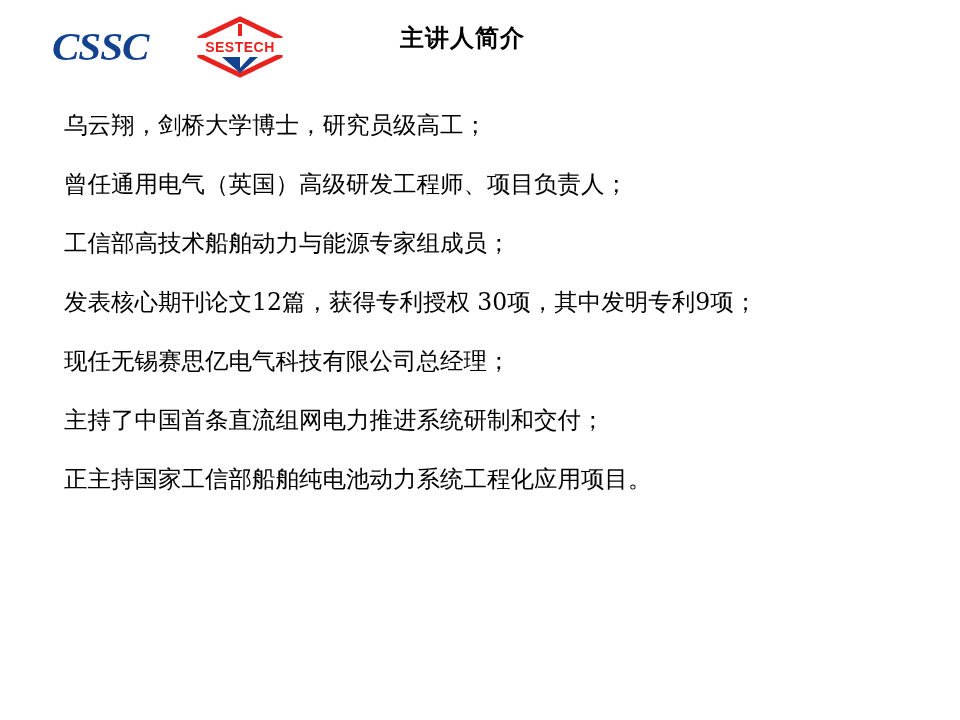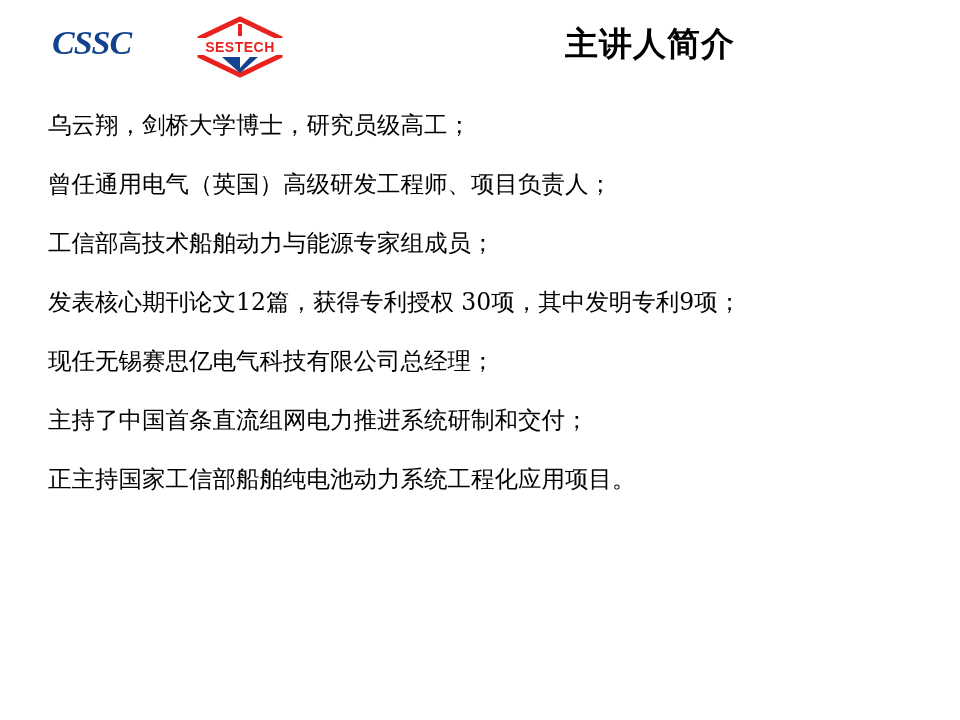--- a/index.html
+++ b/index.html
@@ -30,21 +30,21 @@
   }
 
   
   .logo-cssc {
     position: absolute;
     left: 52px;
     top: 26px;
     font-family: "Liberation Serif", serif;
     font-style: italic;
     font-weight: bold;
-    font-size: 34px;
+    font-size: 41px;
     letter-spacing: -1px;
     color: #13428f;
     line-height: 1;
     white-space: nowrap;
   }
 
   
   .logo-sestech {
     position: absolute;
     left: 192px;
@@ -52,32 +52,32 @@
     width: 96px;
     height: 62px;
   }
   .logo-sestech svg { display: block; }
 
   .slide-title {
     position: absolute;
     left: 400px;
     top: 22px;
     width: 500px;
-    text-align: center;
+    text-align: left;
     font-family: "DejaVu Sans", sans-serif;
     font-weight: bold;
-    font-size: 33px;
+    font-size: 24px;
     color: #000000;
     letter-spacing: 1px;
   }
 
   
   .body-list {
     position: absolute;
-    left: 48px;
+    left: 64px;
     top: 112px;
     width: 880px;
   }
   .bullet {
     font-family: "DejaVu Serif", serif;
     font-size: 23.5px;
     line-height: 1.15;
     color: #000000;
     margin: 0 0 32px 0;
     white-space: nowrap;

